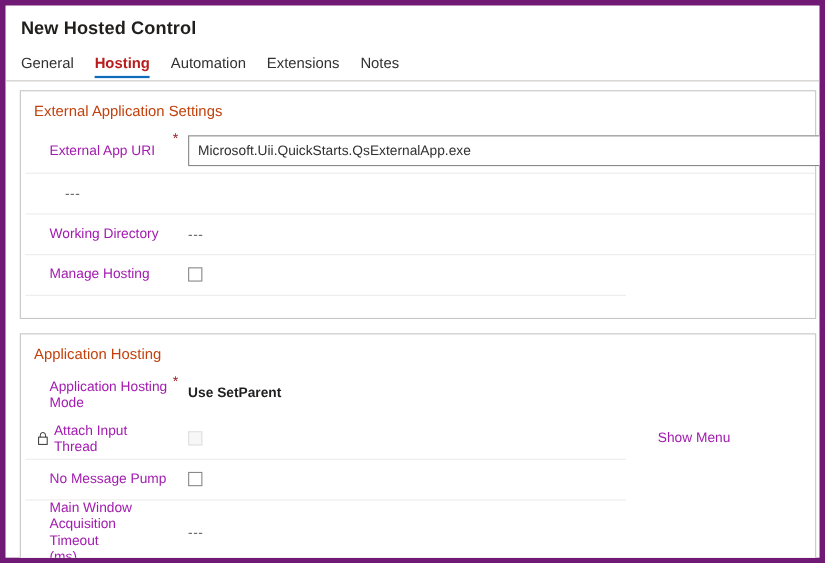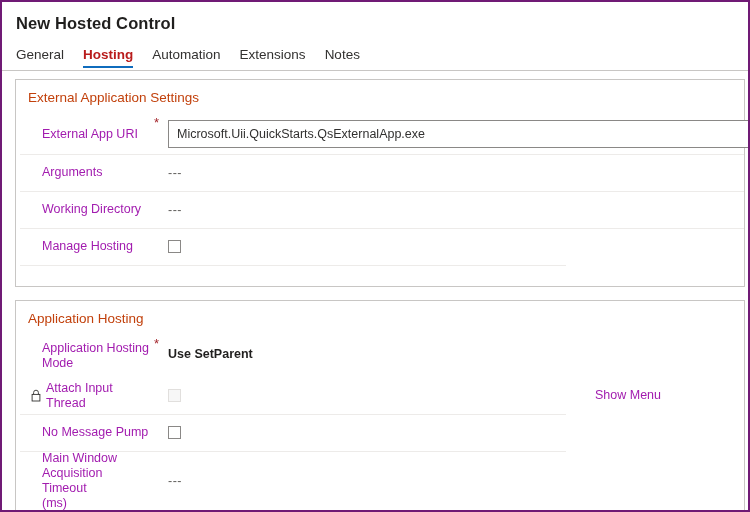--- a/index.html
+++ b/index.html
@@ -11,21 +11,21 @@
   body {
     font-family: "Liberation Sans", "DejaVu Sans", sans-serif;
     color: #323130;
     -webkit-font-smoothing: antialiased;
   }
   #page {
     position: relative;
     width: 750px;
     height: 512px;
     box-sizing: border-box;
-    border: 2px solid #701a75;
+    border: 5px solid #701a75;
     background: #ffffff;
     overflow: hidden;
   }
 
   
   .header {
     padding: 10px 0 0 14px;
   }
   .page-title {
     font-size: 16.5px;
@@ -250,23 +250,20 @@
           <span class="label-text">External App URI</span>
         </div>
         <div class="req">*</div>
         <div class="field-value input-wrap">
           <input class="text-input" type="text" value="Microsoft.Uii.QuickStarts.QsExternalApp.exe" style="">
         </div>
       </div>
 
       <div class="row">
         <div class="divider w-full"></div>
-        <div class="field-label">
-          <span class="label-text">Arguments</span>
-        </div>
         <div class="req blank">*</div>
         <div class="field-value">
           <span class="value-dashes">---</span>
         </div>
       </div>
 
       <div class="row">
         <div class="divider w-full"></div>
         <div class="field-label">
           <span class="label-text">Working Directory</span>

